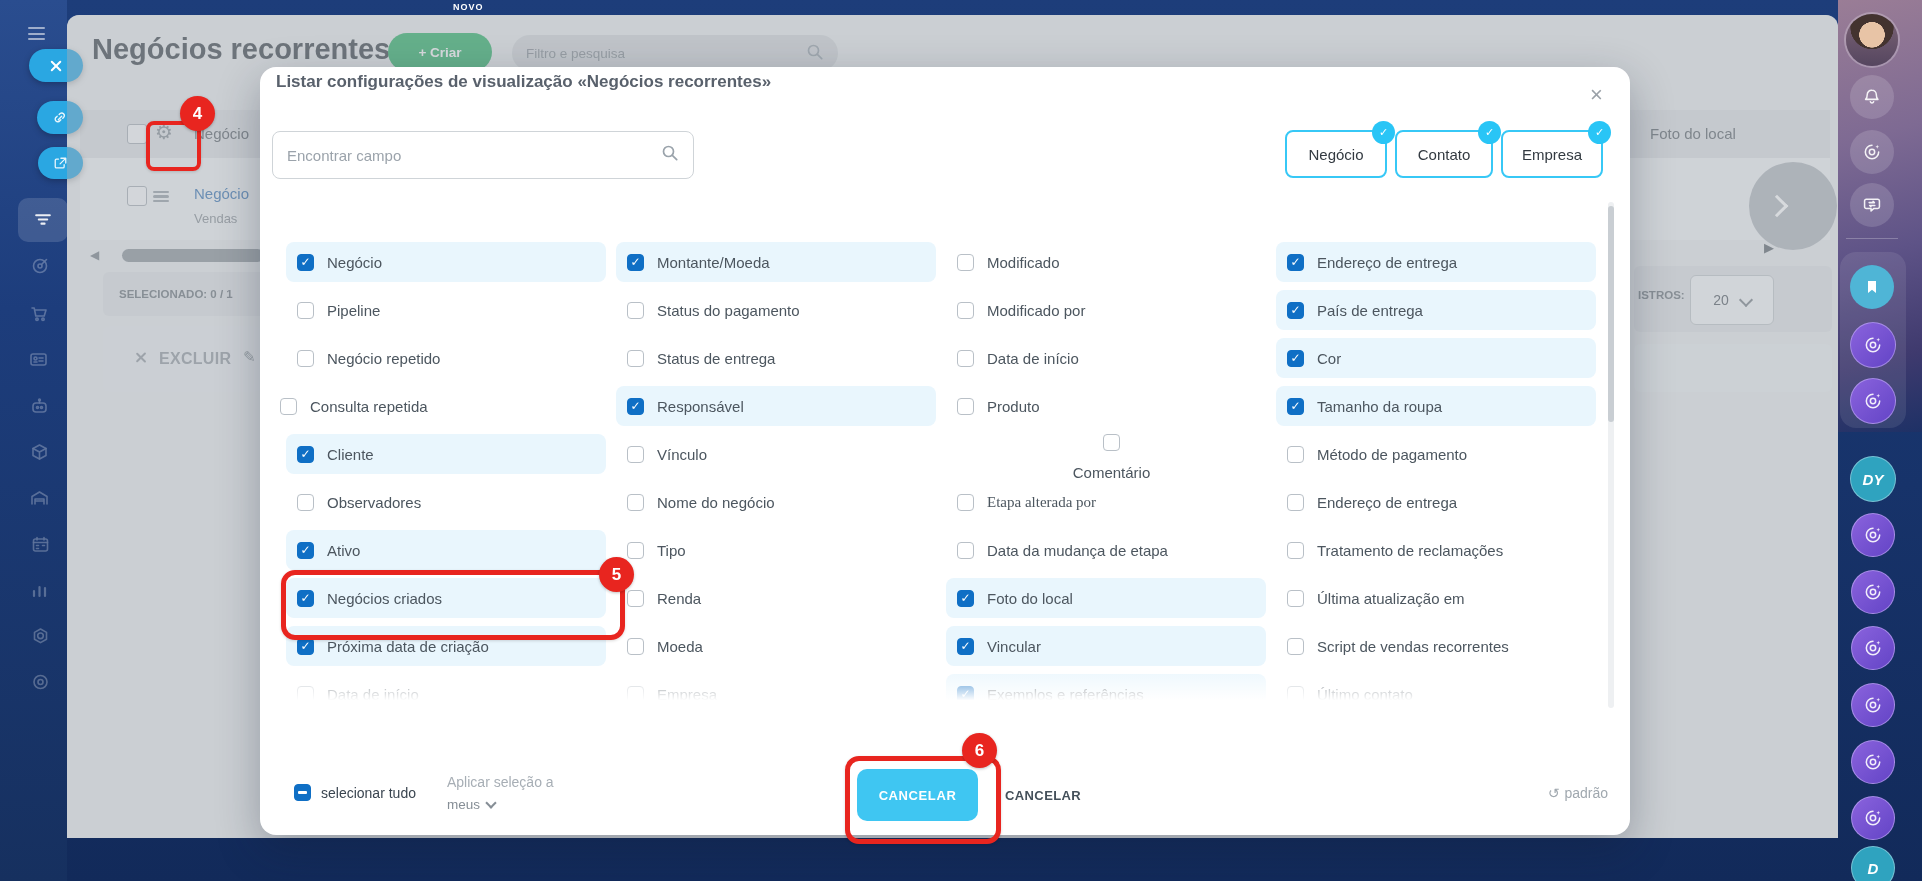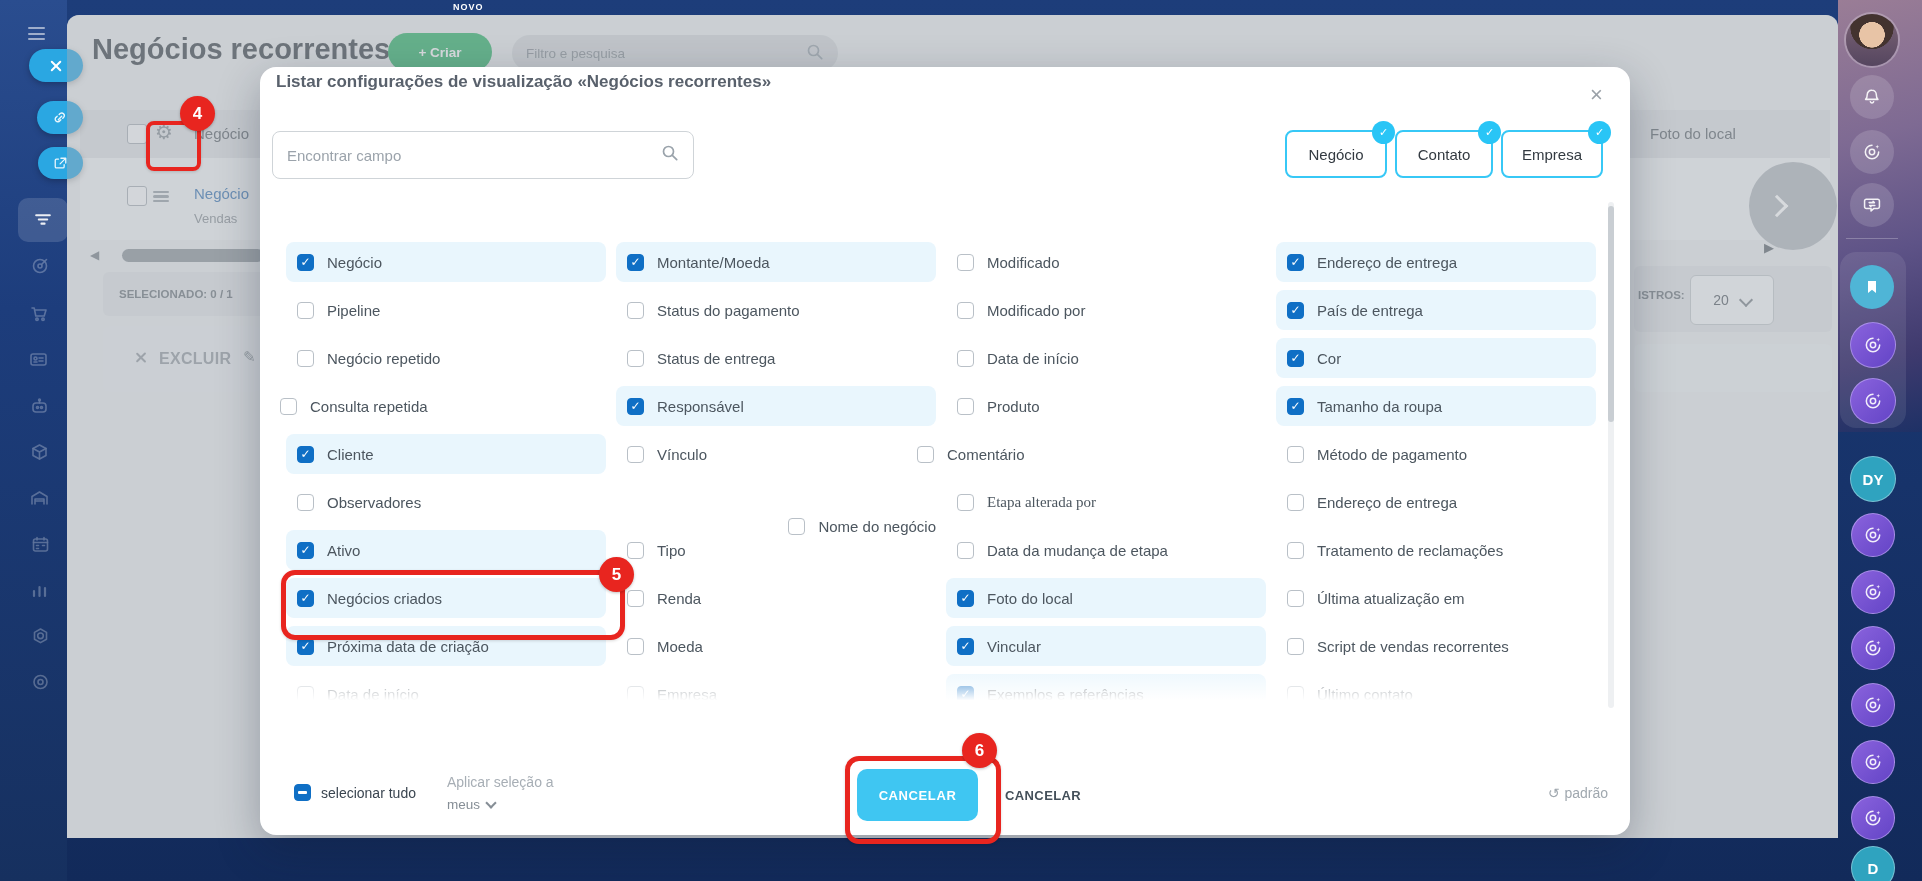--- a/index.html
+++ b/index.html
@@ -17,21 +17,21 @@
         box-shadow:0 2px 6px rgba(0,0,0,.25);}
   .cssx{position:relative;width:14px;height:14px;}
   .cssx:before,.cssx:after{content:"";position:absolute;left:6px;top:0;width:2.2px;height:14px;background:#fff;border-radius:2px;}
   .cssx:before{transform:rotate(45deg);} .cssx:after{transform:rotate(-45deg);}
   .faint-ic{opacity:.30;}
   .filter-sq{background:rgba(255,255,255,.14);border-radius:10px;display:flex;align-items:center;justify-content:center;}
 
   
   .photo-bg{left:1838px;top:0;width:84px;height:432px;
     background:linear-gradient(165deg,#9a7d96 0%,#7e6a93 32%,#5e5387 58%,#3f3a6e 82%,#1e3166 100%);z-index:4;}
-  .rail-item{z-index:6;display:flex;align-items:center;justify-content:center;border-radius:50%;}
+  .rail-item{z-index:6;display:flex;align-items:center;justify-content:center;border-radius:50%;font-style:italic;}
   .rail-circle{background:rgba(255,255,255,.15);}
   .rail-panel{background:rgba(255,255,255,.09);border-radius:16px;z-index:5;}
   .rail-div{height:1px;background:rgba(255,255,255,.25);z-index:6;}
   .av-photo{border-radius:50%;
     background:radial-gradient(circle at 50% 40%,#e8c4a6 0 31%,transparent 32%),
                radial-gradient(circle at 50% 26%,#43332f 0 46%,transparent 47%),
                linear-gradient(180deg,#7e6577 0%,#55465f 100%);
     box-shadow:0 0 0 2px rgba(255,255,255,.25);}
   .chat-purple{background:linear-gradient(135deg,#8a63dd,#6344c6);border:1.5px solid rgba(205,185,250,.55);}
   .chat-teal{background:#2fa3bf;color:#fff;font-weight:bold;font-size:15px;border:1.5px solid rgba(255,255,255,.35);}
@@ -423,21 +423,21 @@
       <div class="opt on" style="left: 616px; top: 386px;">
         <div class="cb on">
           <span class="mk">✓</span>
         </div>
         <span class="lbl">Responsável</span>
       </div>
       <div class="opt" style="left: 616px; top: 434px;">
         <div class="cb"></div>
         <span class="lbl">Vínculo</span>
       </div>
-      <div class="opt" style="left: 616px; top: 506px; justify-content: flex-end;">
+      <div class="opt" style="left: 616px; top: 482px;">
         <div class="cb"></div>
         <span class="lbl">Nome do negócio</span>
       </div>
       <div class="opt" style="left: 616px; top: 530px;">
         <div class="cb"></div>
         <span class="lbl">Tipo</span>
       </div>
       <div class="opt" style="left: 616px; top: 578px;">
         <div class="cb"></div>
         <span class="lbl">Renda</span>
@@ -459,21 +459,21 @@
         <span class="lbl">Modificado por</span>
       </div>
       <div class="opt" style="left: 946px; top: 338px;">
         <div class="cb"></div>
         <span class="lbl">Data de início</span>
       </div>
       <div class="opt" style="left: 946px; top: 386px;">
         <div class="cb"></div>
         <span class="lbl">Produto</span>
       </div>
-      <div class="opt" style="left: 906px; top: 434px;">
+      <div class="opt" style="left: 946px; top: 434px; flex-direction: column;">
         <div class="cb"></div>
         <span class="lbl">Comentário</span>
       </div>
       <div class="opt" style="left: 946px; top: 482px; font-family: Liberation Serif, serif;">
         <div class="cb"></div>
         <span class="lbl">Etapa alterada por</span>
       </div>
       <div class="opt" style="left: 946px; top: 530px;">
         <div class="cb"></div>
         <span class="lbl">Data da mudança de etapa</span>

